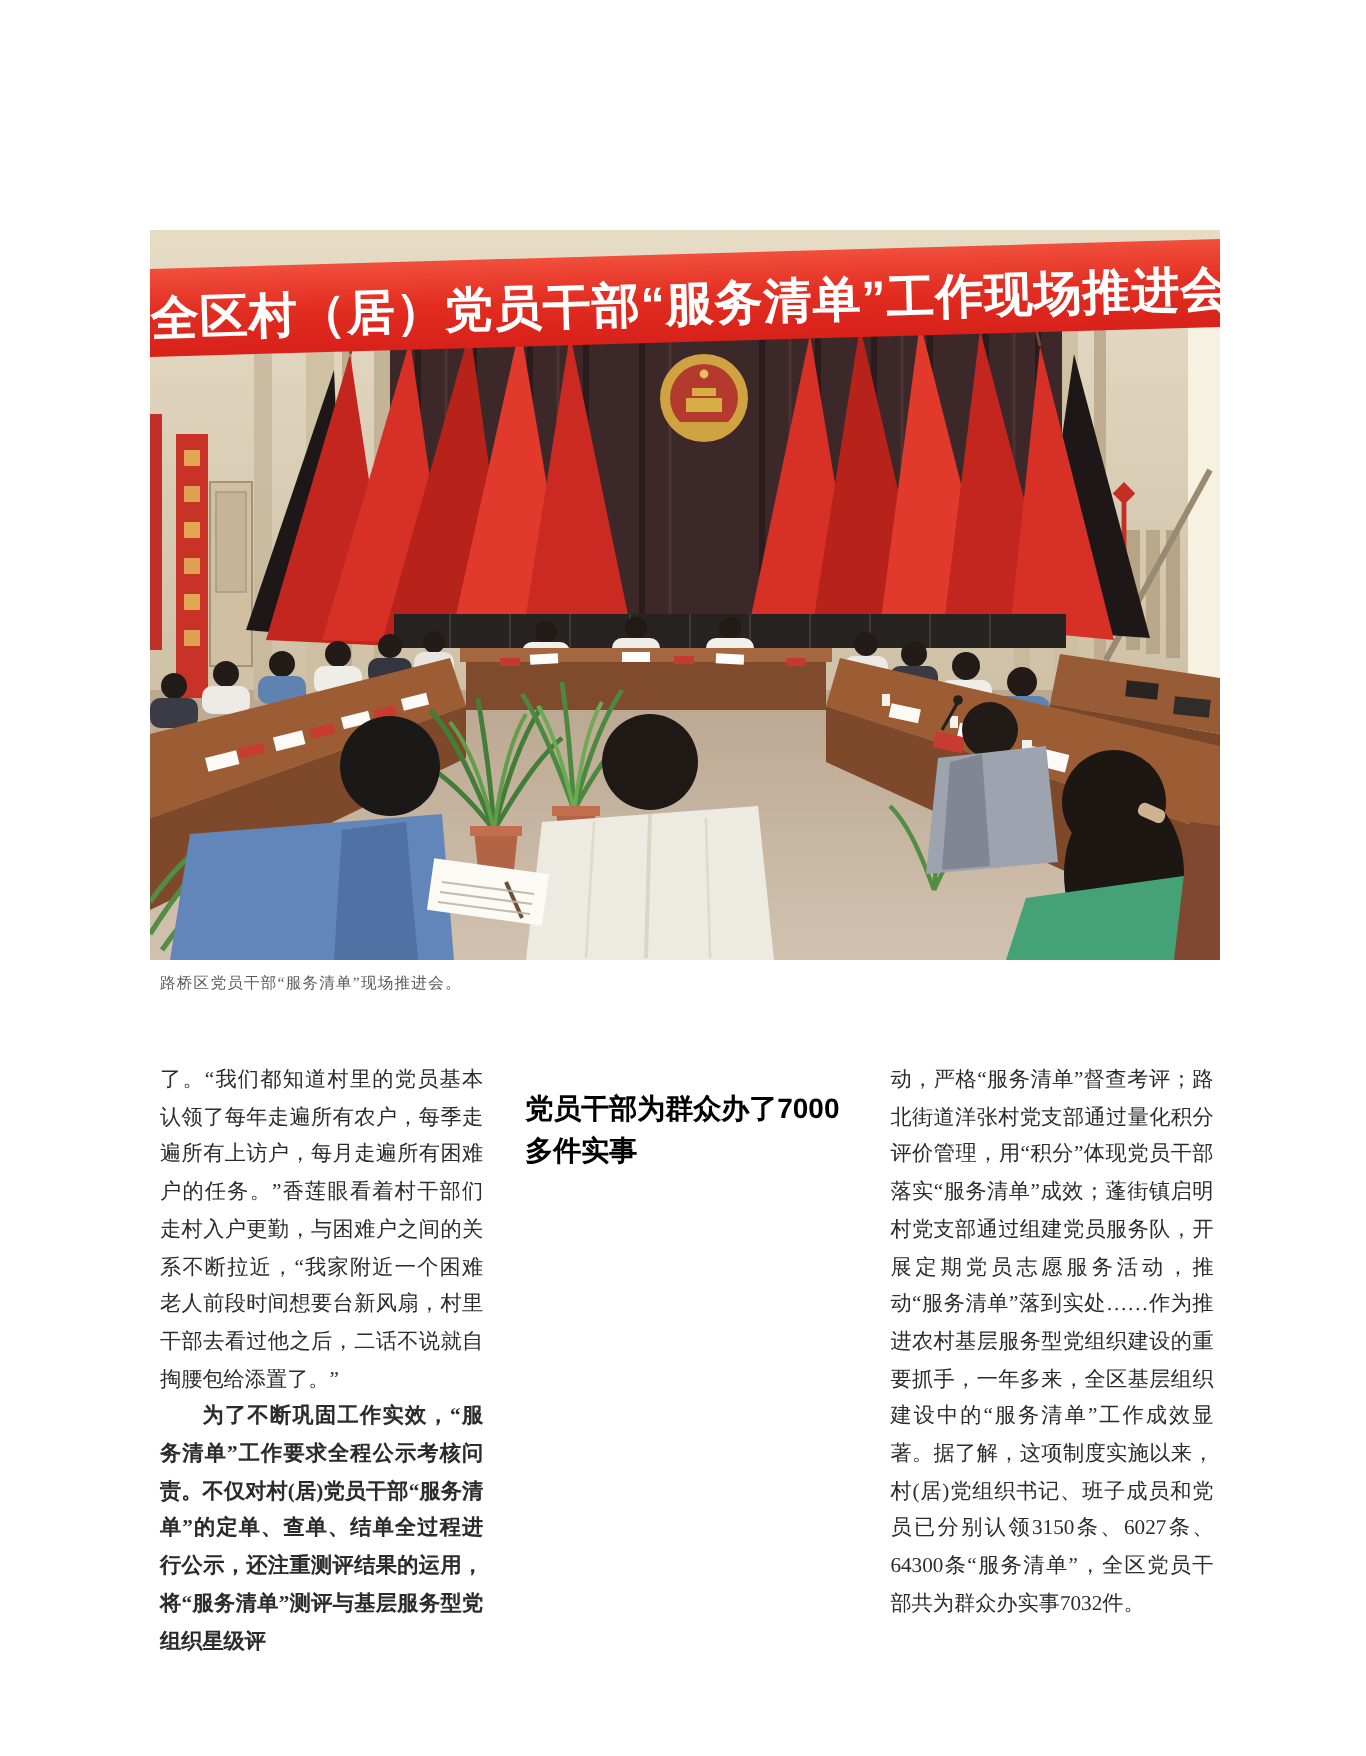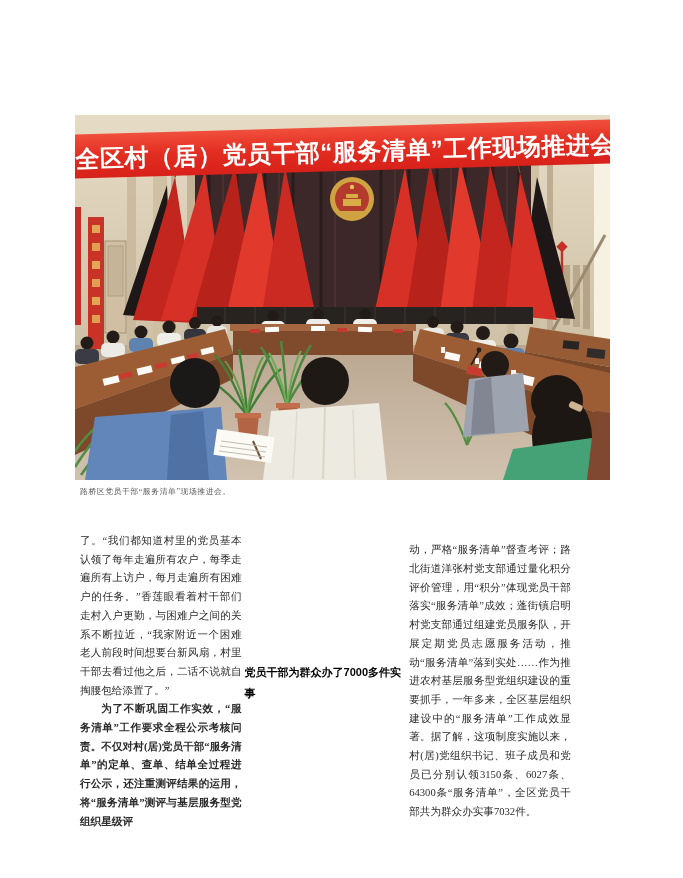--- a/index.html
+++ b/index.html
@@ -14,32 +14,32 @@
     position:absolute;left:75px;top:115px;width:535px;height:365px;
     overflow:hidden;
   }
   .photo-figure svg{display:block;}
   .caption{
     position:absolute;left:80px;top:486px;width:400px;
     font-size:7.8px;color:#5a5a5a;letter-spacing:0.6px;
   }
   .article{
     position:absolute;left:80px;top:532px;width:527px;
-    display:flex;gap:3px;align-items:center;
+    display:flex;gap:21px;
   }
   .col{
     width:161.6px;
     font-size:10.6px;line-height:18.7px;color:#2b2b2b;
     text-align:justify;
   }
   .col p{margin:0;}
   p.ind{text-indent:2em;font-weight:bold;}
   .subhead{
     font-family:"Liberation Sans","DejaVu Sans",sans-serif;
-    font-weight:700;font-size:11px;line-height:21px;
+    font-weight:700;font-size:14px;line-height:21px;
     color:#000;margin:12px 0 9px;text-align:left;
   }
   .credit{font-style:italic;}
 </style>
 </head>
 <body>
 
 <div class="page">
 
   <div class="photo-figure">

